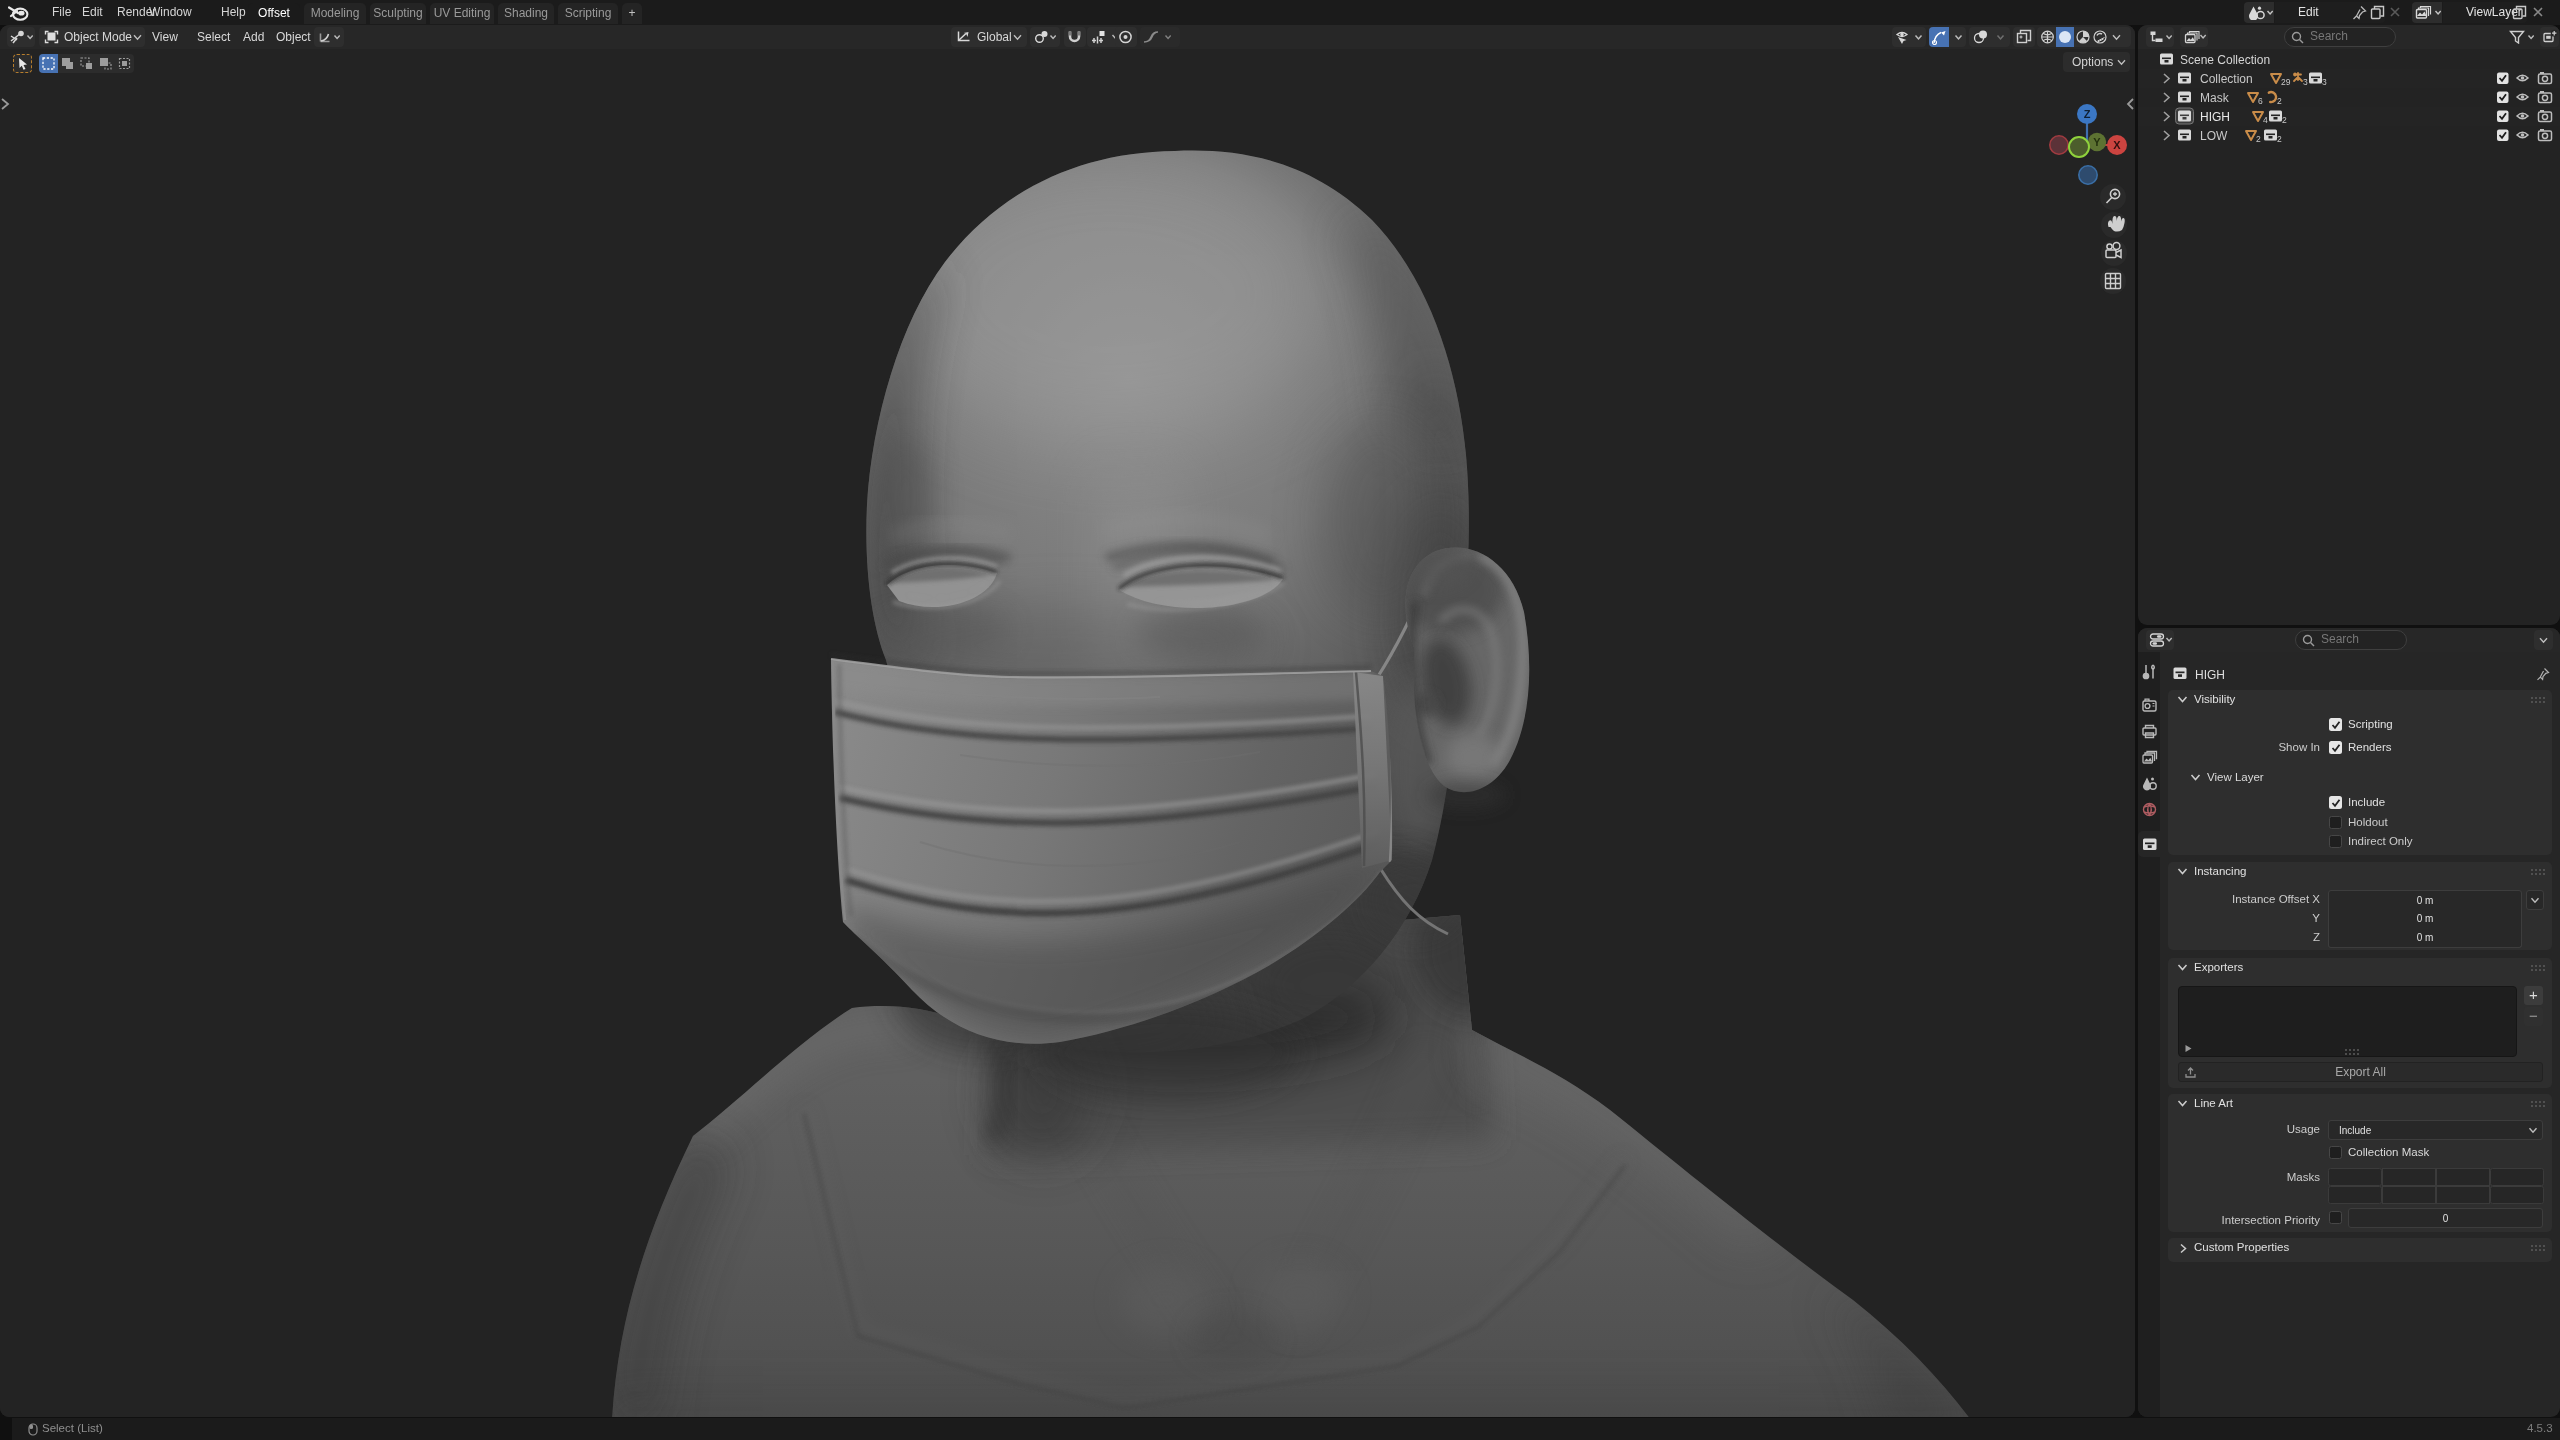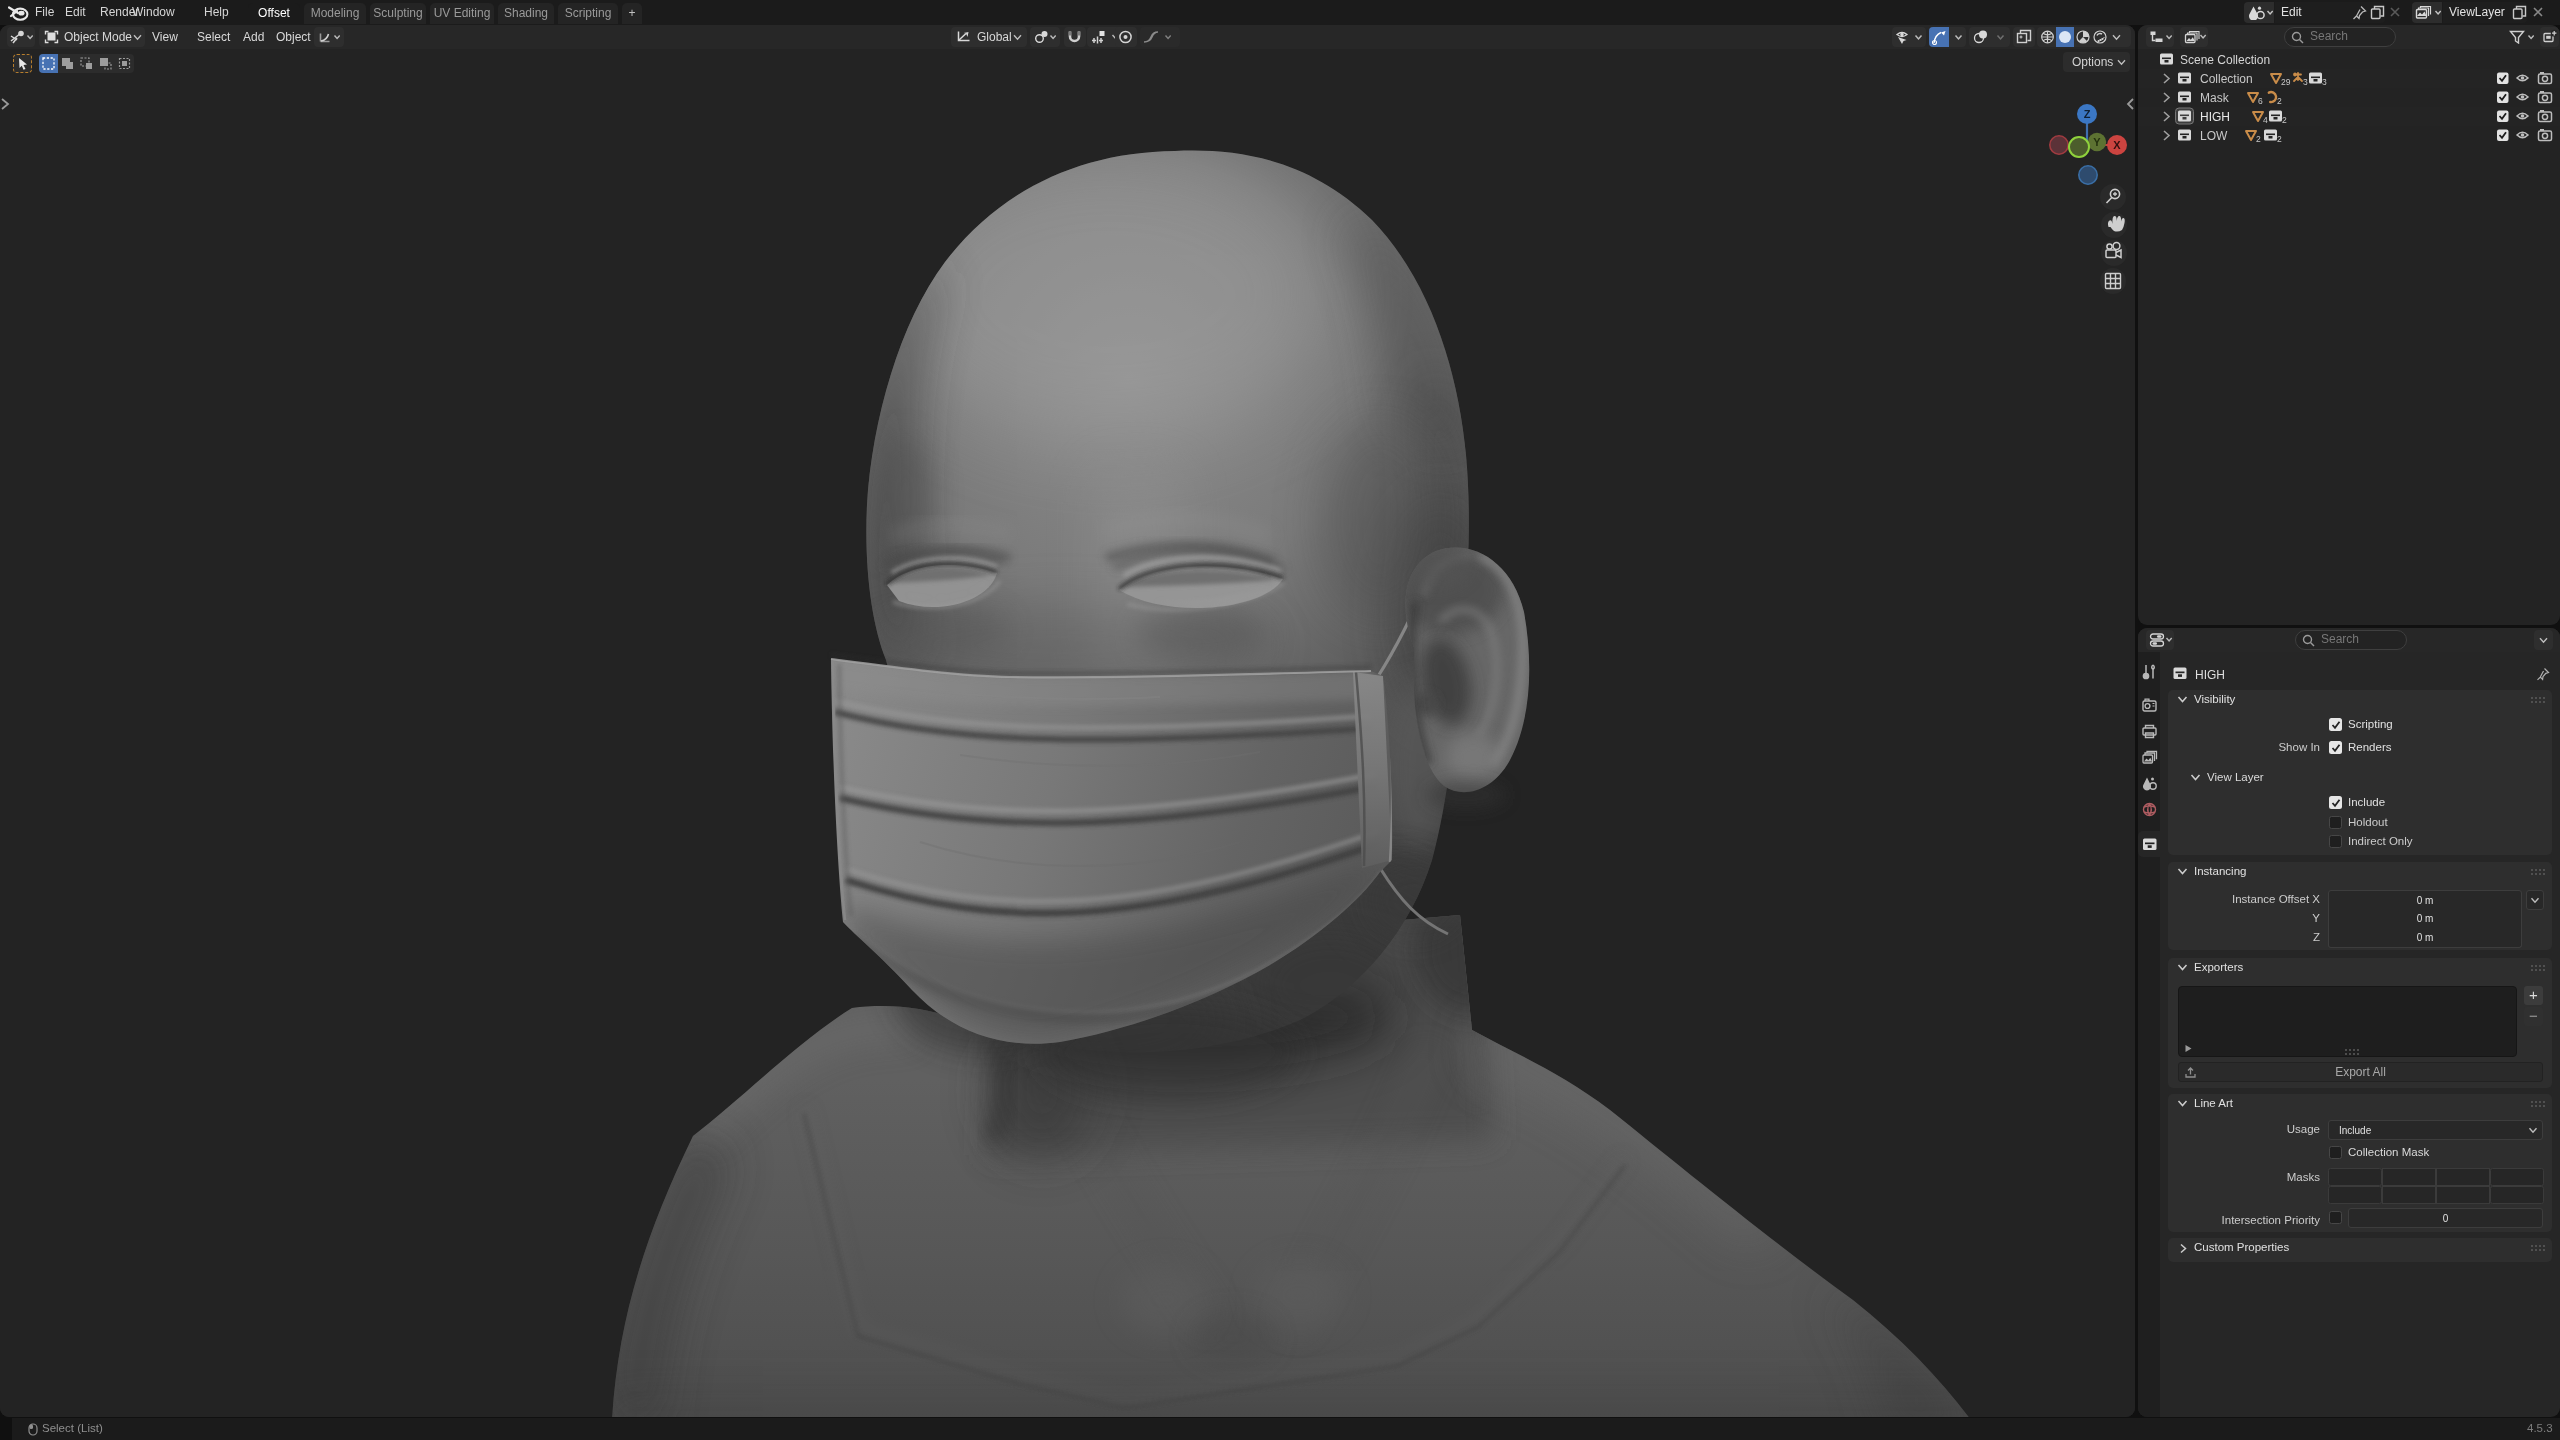--- a/index.html
+++ b/index.html
@@ -3,21 +3,21 @@
 <meta charset="utf-8">
 <style>
   * { margin:0; padding:0; box-sizing:border-box; }
   html,body { width:2560px; height:1440px; overflow:hidden; background:#101010;
     font-family:"Liberation Sans", sans-serif; }
   .abs { position:absolute; }
   #page { position:relative; width:2560px; height:1440px; }
 
   
   #topbar { position:absolute; left:0; top:0; width:2560px; height:25px; background:#1b1b1b; }
-  #topbar .menu { position:absolute; top:0; height:25px; line-height:25px; color:#d5d5d5; font-size:12px; }
+  #topbar .menu { position:absolute; top:0; height:25px; line-height:25px; color:#d5d5d5; font-size:12px;margin-left:17px; }
   .wtab { position:absolute; top:3px; height:21px; line-height:21px; border-radius:5px 5px 0 0;
      background:#242424; color:#9a9a9a; font-size:12px; text-align:center; }
   .wtab.active { background:#1b1b1b; color:#ffffff; }
 
   
   #viewport { position:absolute; left:0; top:25px; width:2135px; height:1392px; background:#242424; border-radius:9px; overflow:hidden; }
   #vp-header { position:absolute; left:0; top:0; width:2135px; height:24px; background:#272727; }
   #outliner { position:absolute; left:2138px; top:25px; width:422px; height:600px; background:#232323; border-radius:9px; overflow:hidden; }
   #ol-header { position:absolute; left:0; top:0; width:100%; height:24px; background:#272727; }
   #props { position:absolute; left:2138px; top:628px; width:422px; height:789px; background:#262626; border-radius:9px; overflow:hidden; }

